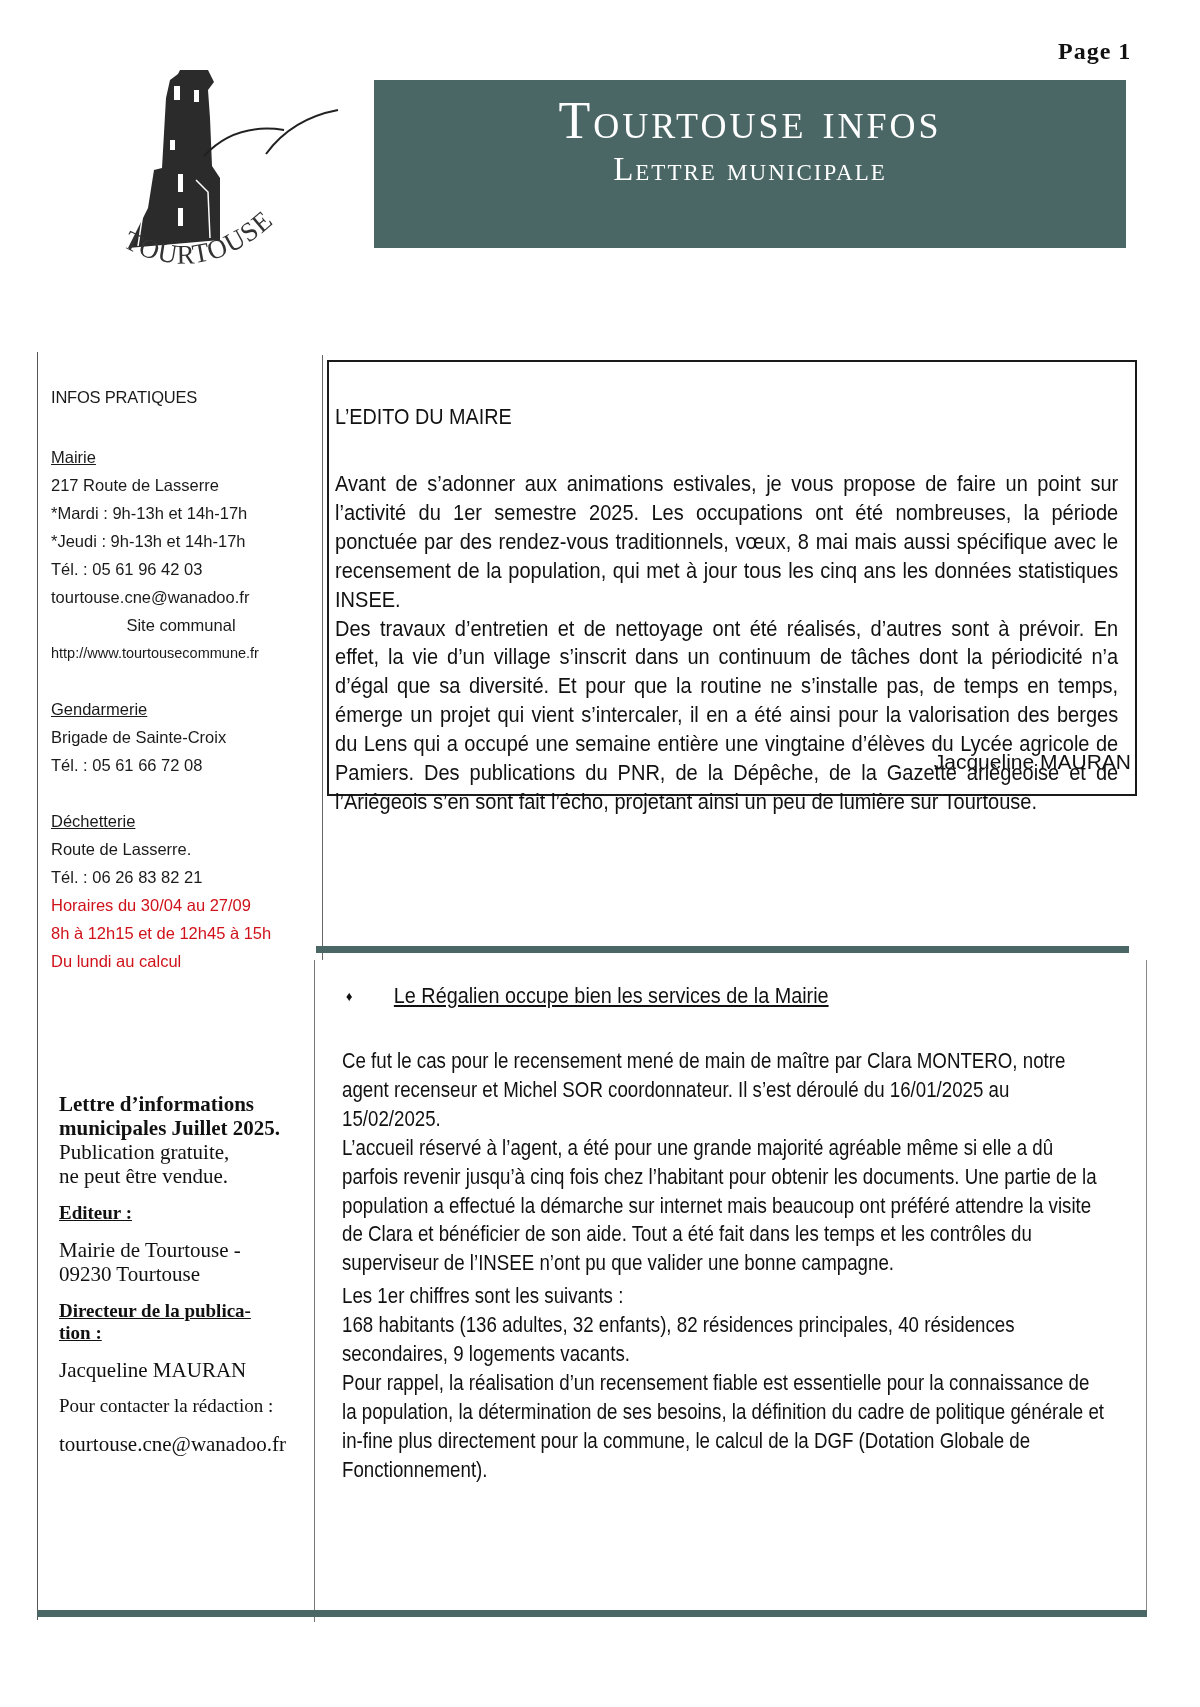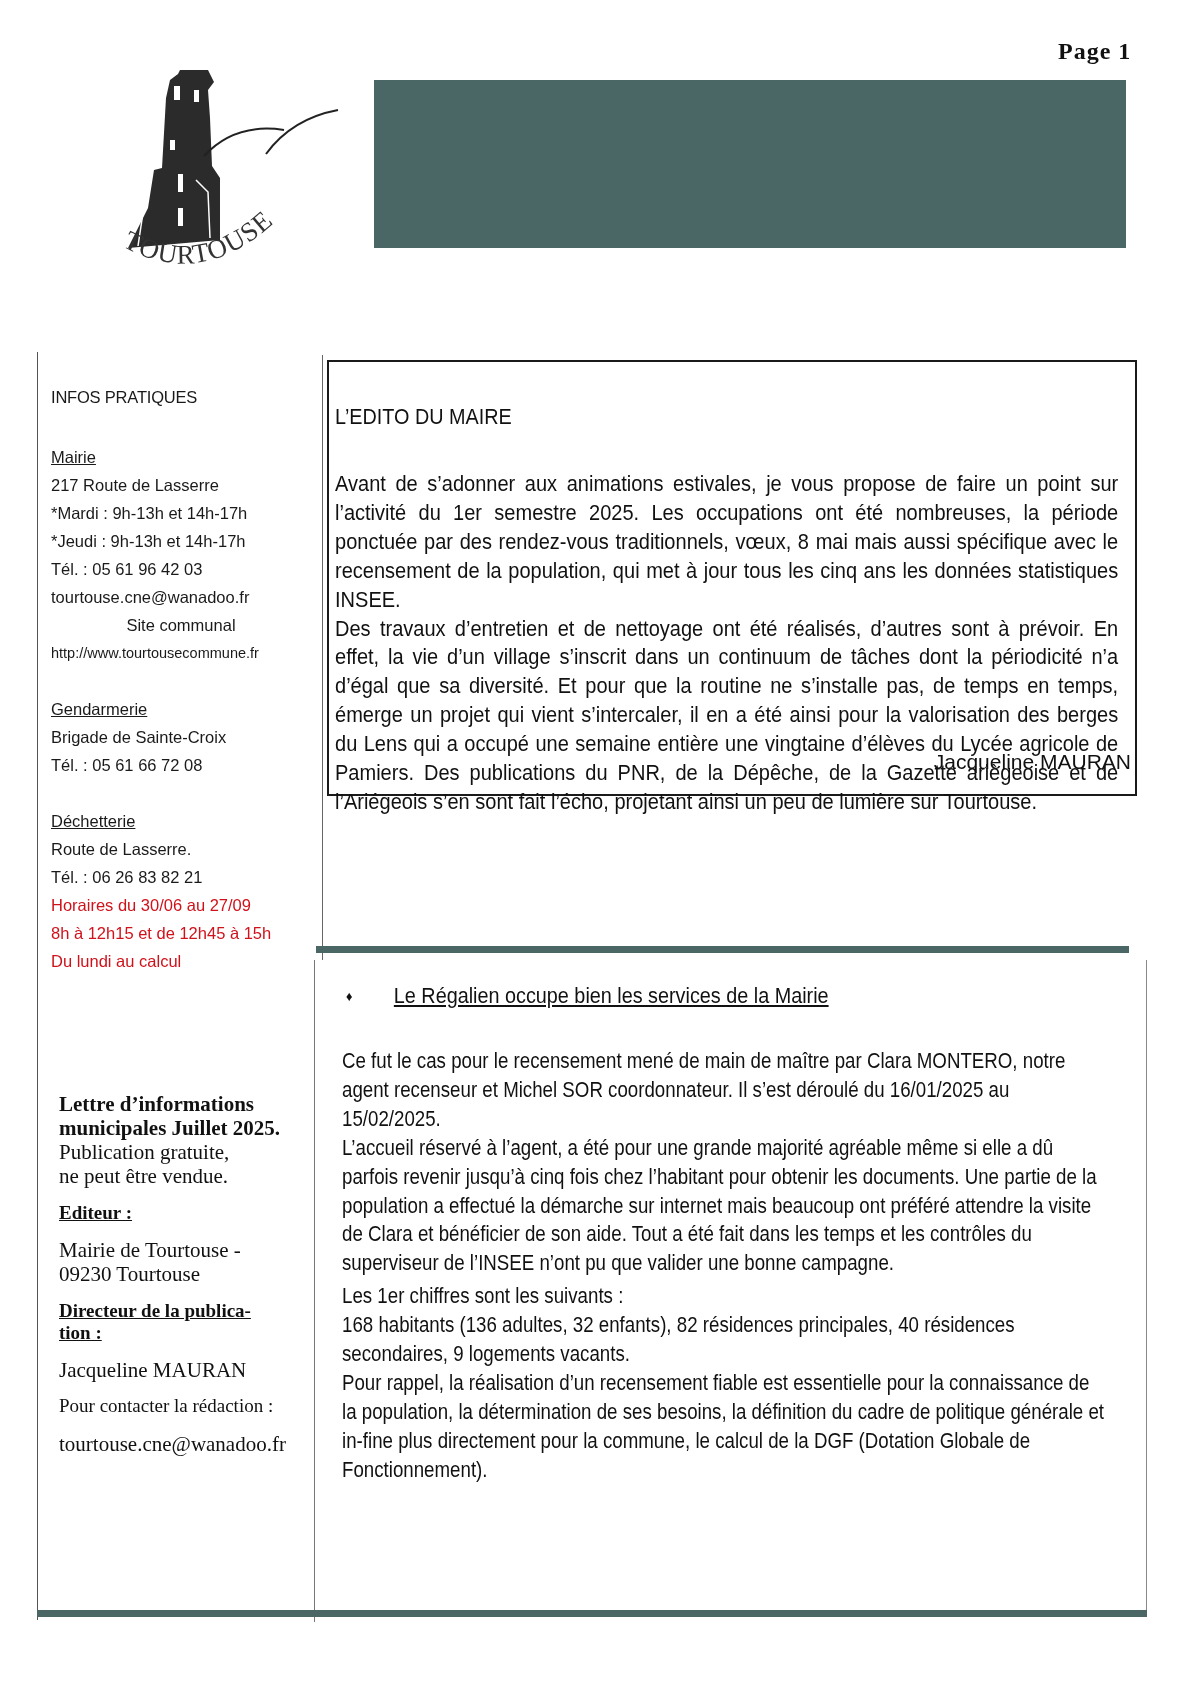--- a/index.html
+++ b/index.html
@@ -122,20 +122,22 @@
     <path d="M116 88 C140 62 170 58 196 62" stroke="#222" stroke-width="2" fill="none"></path>
     <path d="M178 86 C194 64 218 48 250 42" stroke="#222" stroke-width="2" fill="none"></path>
     <path id="arcpath" d="M34 178 Q130 232 218 120" fill="none"></path>
     <text font-family="Liberation Serif, serif" font-size="27" fill="#333" letter-spacing="1">
       <textPath href="#arcpath">TOURTOUSE</textPath>
     </text>
   </svg>
 </div>
 
 <div class="banner">
+  <div class="banner-title">Tourtouse infos</div>
+  <div class="banner-subtitle">Lettre municipale</div>
 </div>
 
 <div class="left-col-border"></div>
 <div class="mid-border-top"></div>
 <div class="mid-border-bottom"></div>
 <div class="right-border-bottom"></div>
 
 <div class="infos">
   <div class="heading">INFOS PRATIQUES</div>
   <div class="u">Mairie</div>
@@ -147,21 +149,21 @@
   <div class="center">Site communal</div>
   <div class="url">http://www.tourtousecommune.fr</div>
   <div class="gap"></div>
   <div class="u">Gendarmerie</div>
   <div>Brigade de Sainte-Croix</div>
   <div>Tél. : 05 61 66 72 08</div>
   <div class="gap"></div>
   <div class="u">Déchetterie</div>
   <div>Route de Lasserre.</div>
   <div>Tél. : 06 26 83 82 21</div>
-  <div class="red">Horaires du 30/06 au 27/09</div>
+  <div class="red">Horaires du 30/04 au 27/09</div>
   <div class="red">8h à 12h15 et de 12h45 à 15h</div>
   <div class="red">Du lundi au calcul</div>
 </div>
 
 <div class="colophon">
   <div class="b">Lettre d’informations</div>
   <div class="b">municipales Juillet 2025.</div>
   <div class="r">Publication gratuite,</div>
   <div class="r">ne peut être vendue.</div>
   <div class="sp1"></div>

